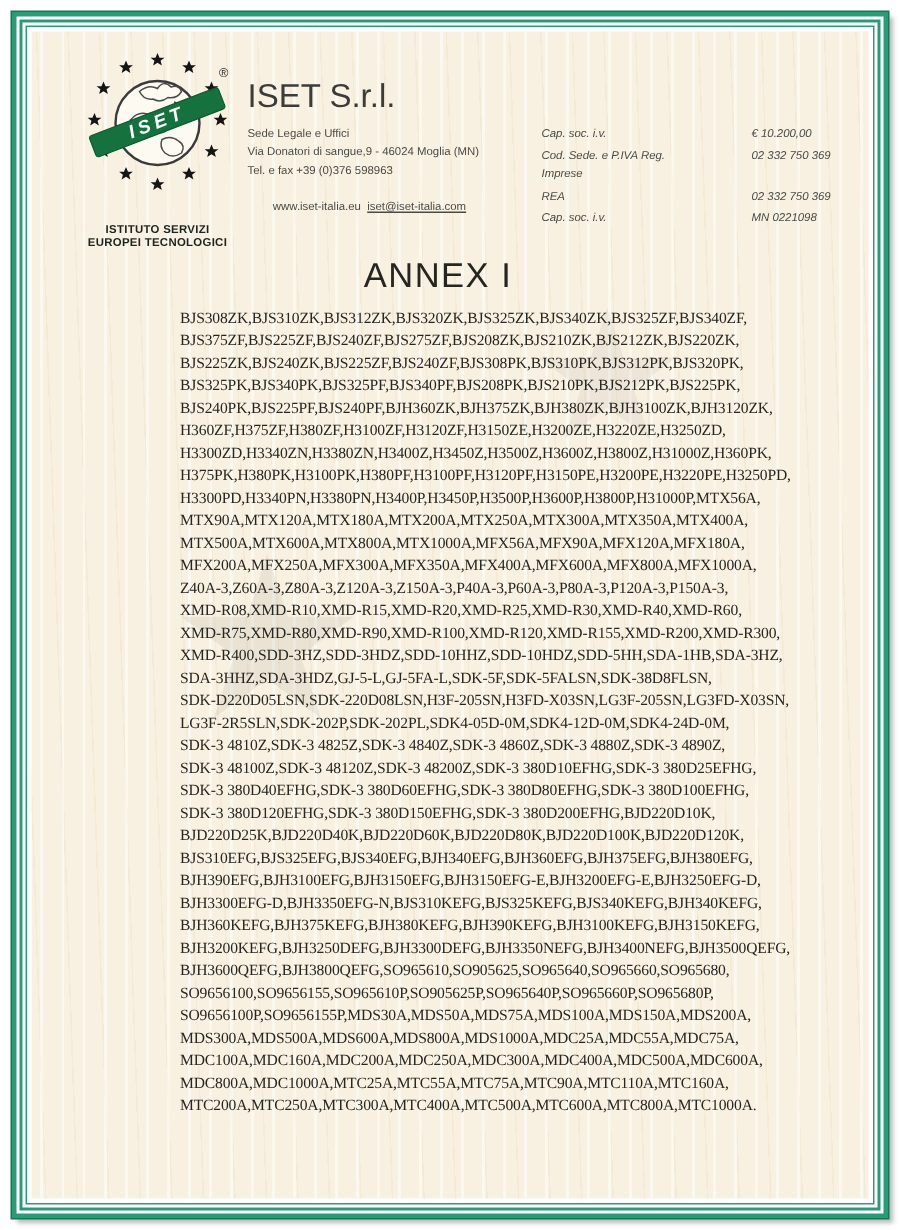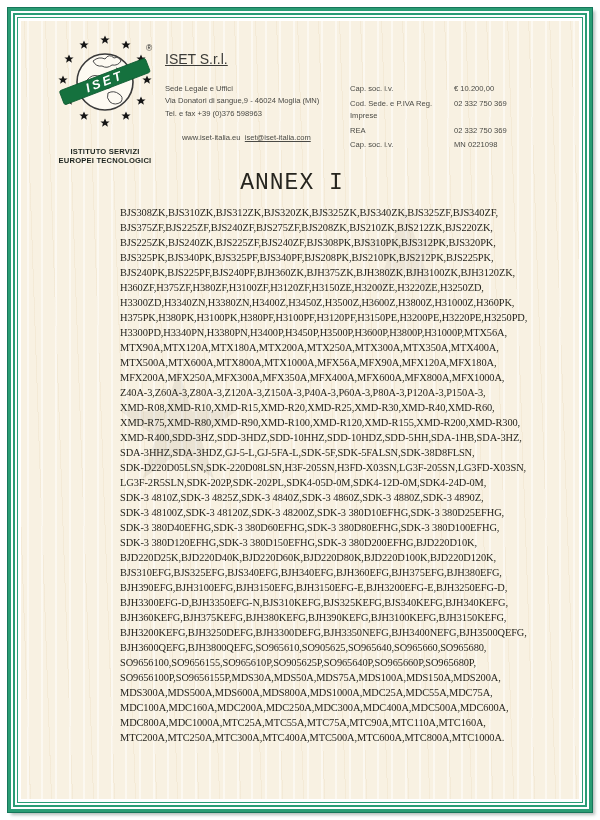--- a/index.html
+++ b/index.html
@@ -17,33 +17,33 @@
     background-image:
       repeating-linear-gradient(90deg, rgba(255,255,255,0) 0 6px, rgba(255,255,255,.5) 6px 8px, rgba(255,255,255,0) 8px 14px),
       repeating-linear-gradient(88deg, rgba(240,228,205,0) 0 9px, rgba(240,228,205,.55) 9px 10px, rgba(240,228,205,0) 10px 21px);
     overflow:hidden;}
 
   .watermark-star{position:absolute;color:rgba(150,140,125,.14);font-size:150px;line-height:1;user-select:none;}
 
   
   .logo-wrap{position:absolute;left:28px;top:14px;width:112px;text-align:center;}
   .logo-caption{margin-top:12px;font-size:7.6px;font-weight:bold;line-height:9px;color:#1d241f;letter-spacing:.2px;}
-  .company-name{position:absolute;left:144px;top:30px;font-size:14px;color:#3b3b38;text-decoration:underline;}
+  .company-name{position:absolute;left:144px;top:30px;font-size:22px;color:#3b3b38;}
   .address{position:absolute;left:144px;top:62px;font-size:7.6px;color:#4a4a45;line-height:12.3px;}
   .address .links{white-space:pre;}
   .address a{color:#4a4a45;text-decoration:none;}
   .address a.underlined{text-decoration:underline;}
-  .registry{position:absolute;left:329px;top:62px;font-size:7.6px;color:#4a4a45;}
+  .registry{position:absolute;left:340px;top:62px;font-size:7.6px;color:#4a4a45;font-style:italic;}
   .registry-row{display:flex;line-height:12.3px;margin-bottom:2.4px;}
   .registry-label{width:104px;}
-  .registry-value{width:90px;}
+  .registry-value{width:90px;margin-left:36px;}
 
   
   .annex-title{position:absolute;left:0;right:16px;top:149px;text-align:center;
-    font-family:Liberation Mono, monospace;font-size:23px;color:#26251f;letter-spacing:1px;}
+    font-family:Liberation Sans, sans-serif;font-size:23px;color:#26251f;letter-spacing:1px;}
   .code-list{position:absolute;left:99px;top:184px;width:392px;
     font-family:"Liberation Serif",serif;font-size:10.4px;line-height:15px;color:#26251f;}
   .code-line{white-space:nowrap;letter-spacing:-0.1px;}
 </style>
 </head>
 <body>
 
 <div class="page">
   <div class="frame-outer">
     <div class="frame-mid">

